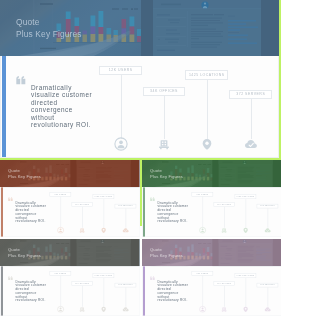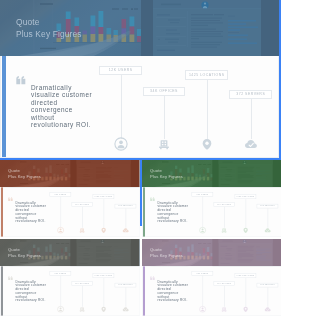--- a/index.html
+++ b/index.html
@@ -1,17 +1,17 @@
 <!DOCTYPE html>
 <html><head>
 <meta charset="utf-8">
 <style>
   html,body{margin:0;padding:0;width:281px;height:318px;background:#fff;
     font-family:"Liberation Sans",sans-serif;overflow:hidden;}
-  .page{position:relative;width:281px;height:226px;background:#3b82f6;}
+  .page{position:relative;width:281px;height:226px;background:#bef264;}
 
   
   .main-slide{position:absolute;left:0;top:0;width:279px;height:158px;overflow:hidden;background:#fff;}
   .hero{position:absolute;left:0;top:0;width:279px;height:56px;overflow:hidden;}
   .hero svg{display:block;}
   .hero-title{position:absolute;left:16px;top:17px;color:#aec0d2;font-size:8.4px;
      line-height:11.5px;letter-spacing:.15px;white-space:nowrap;}
 
   .body-area{position:absolute;left:0;top:56px;width:279px;height:102px;background:#fdfdfd;
      box-sizing:border-box;border:1px solid #eceff2;border-top:none;}

